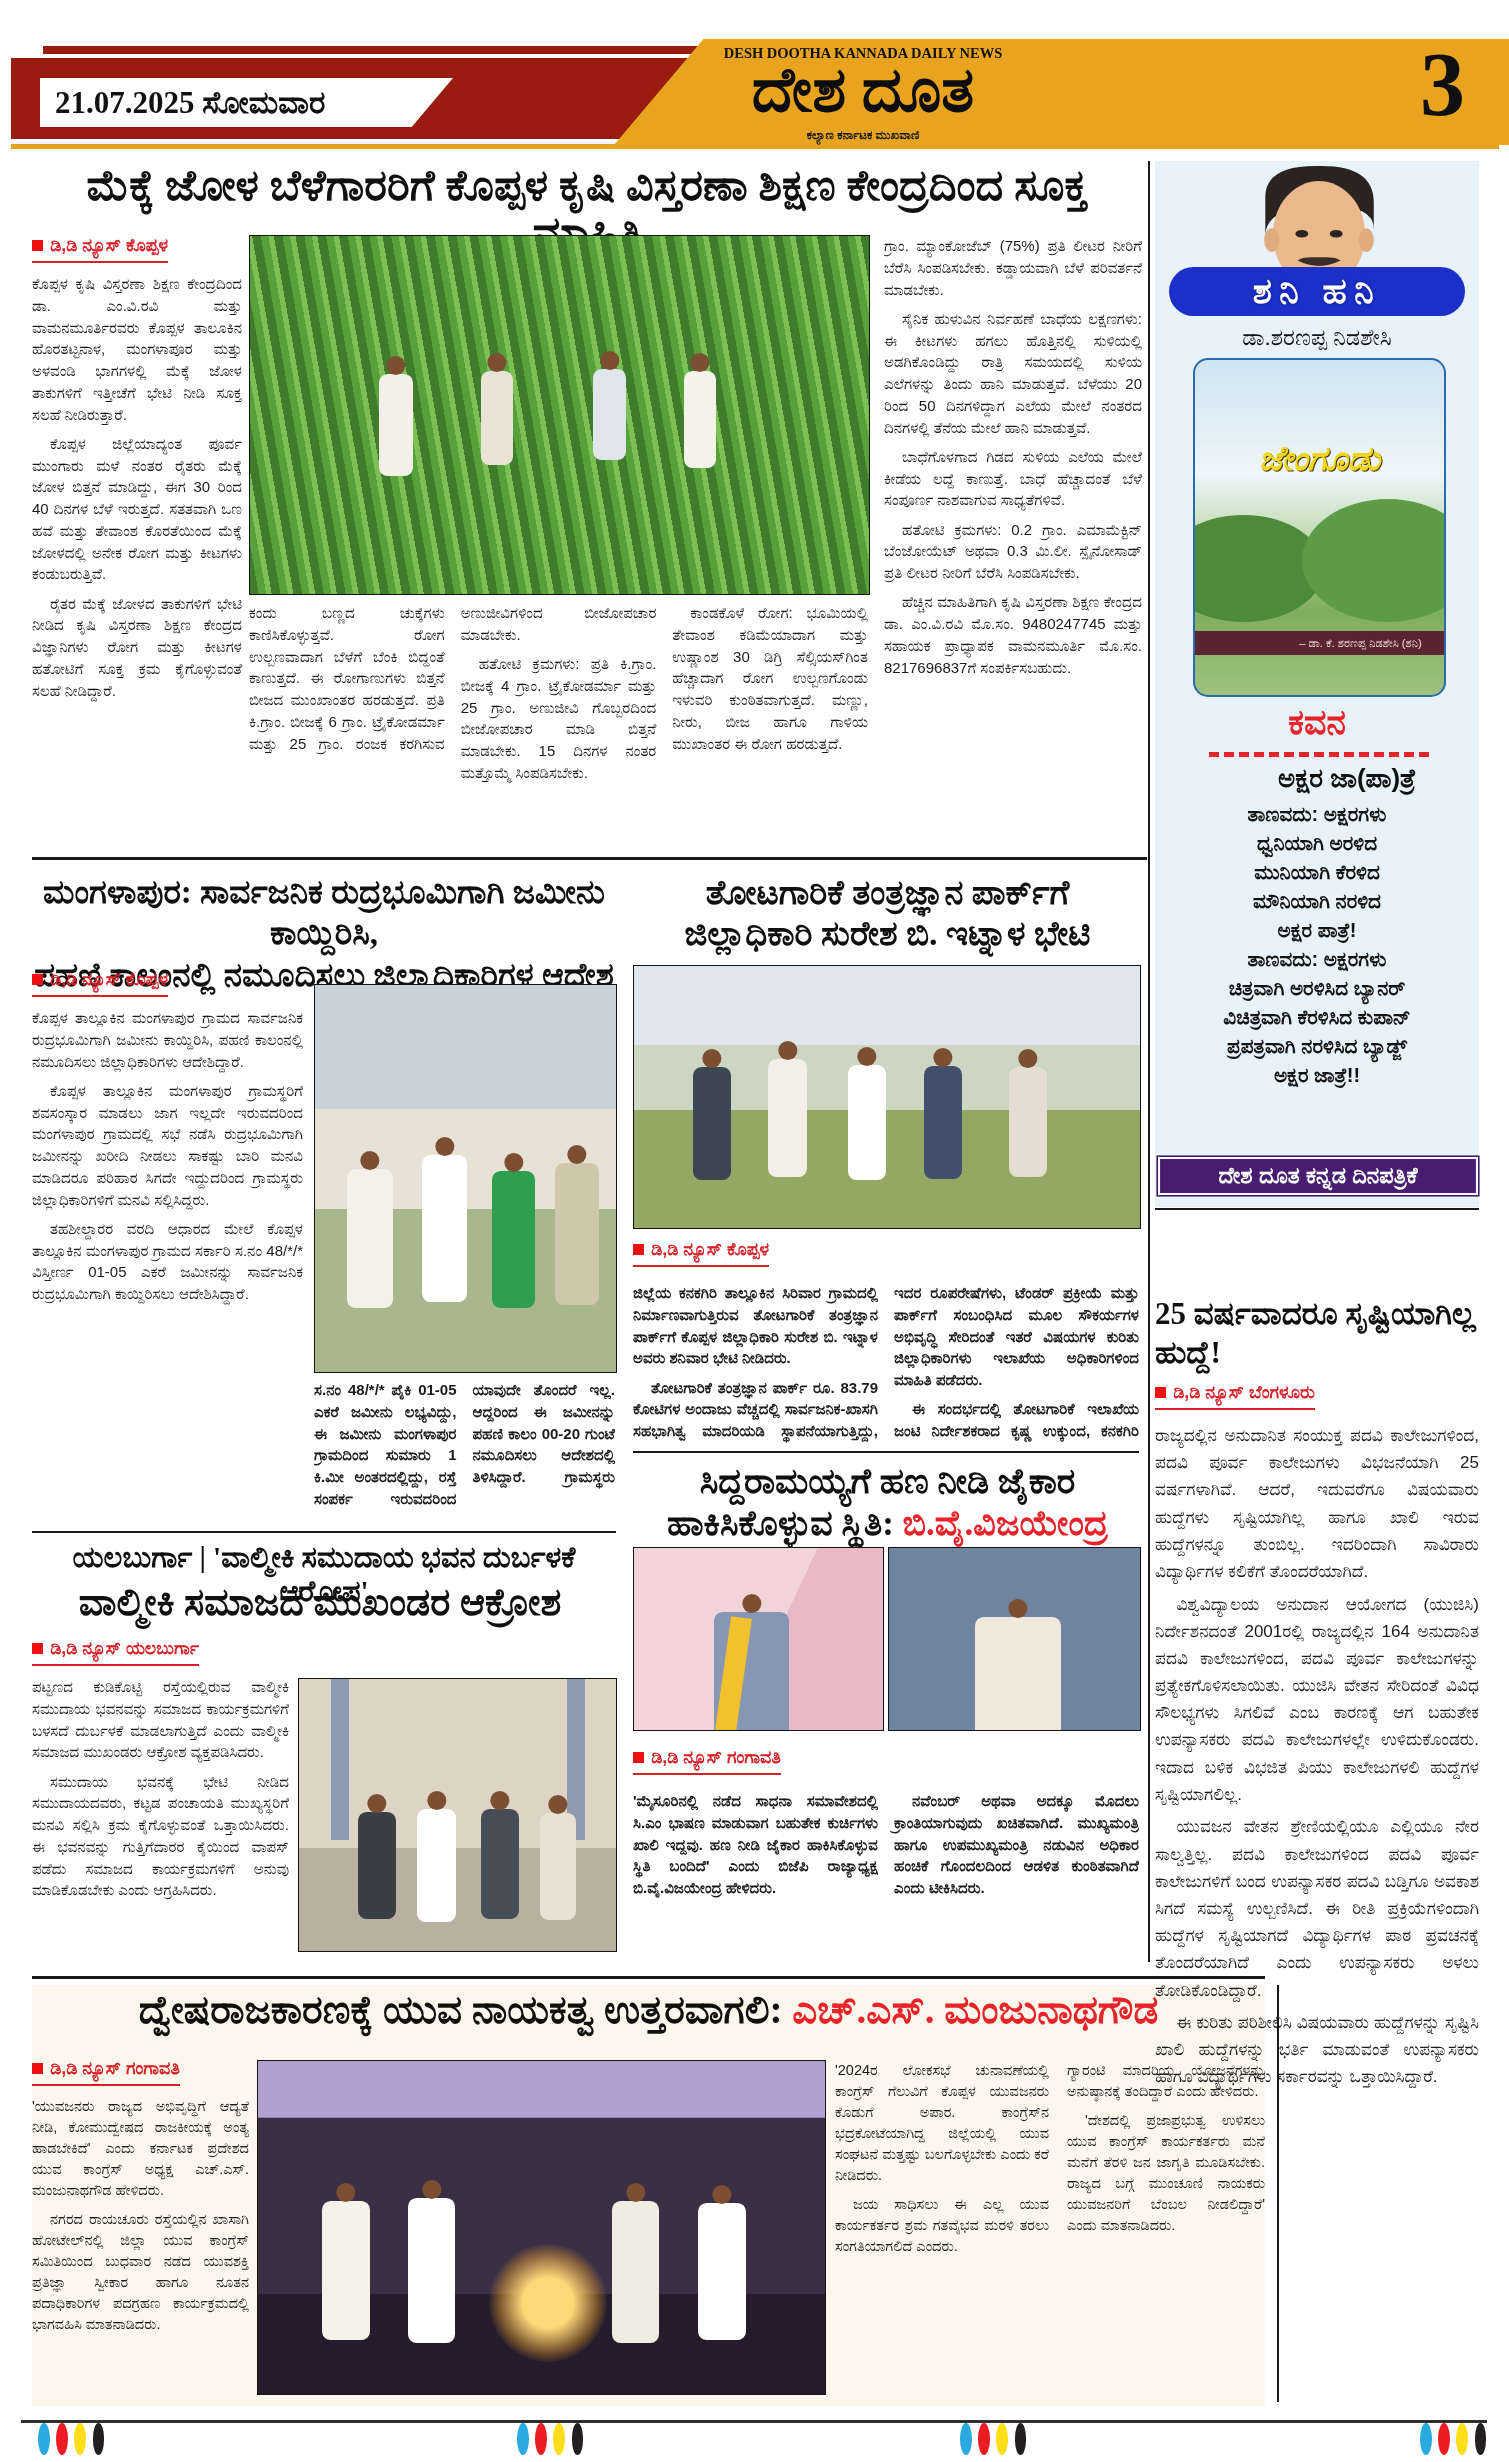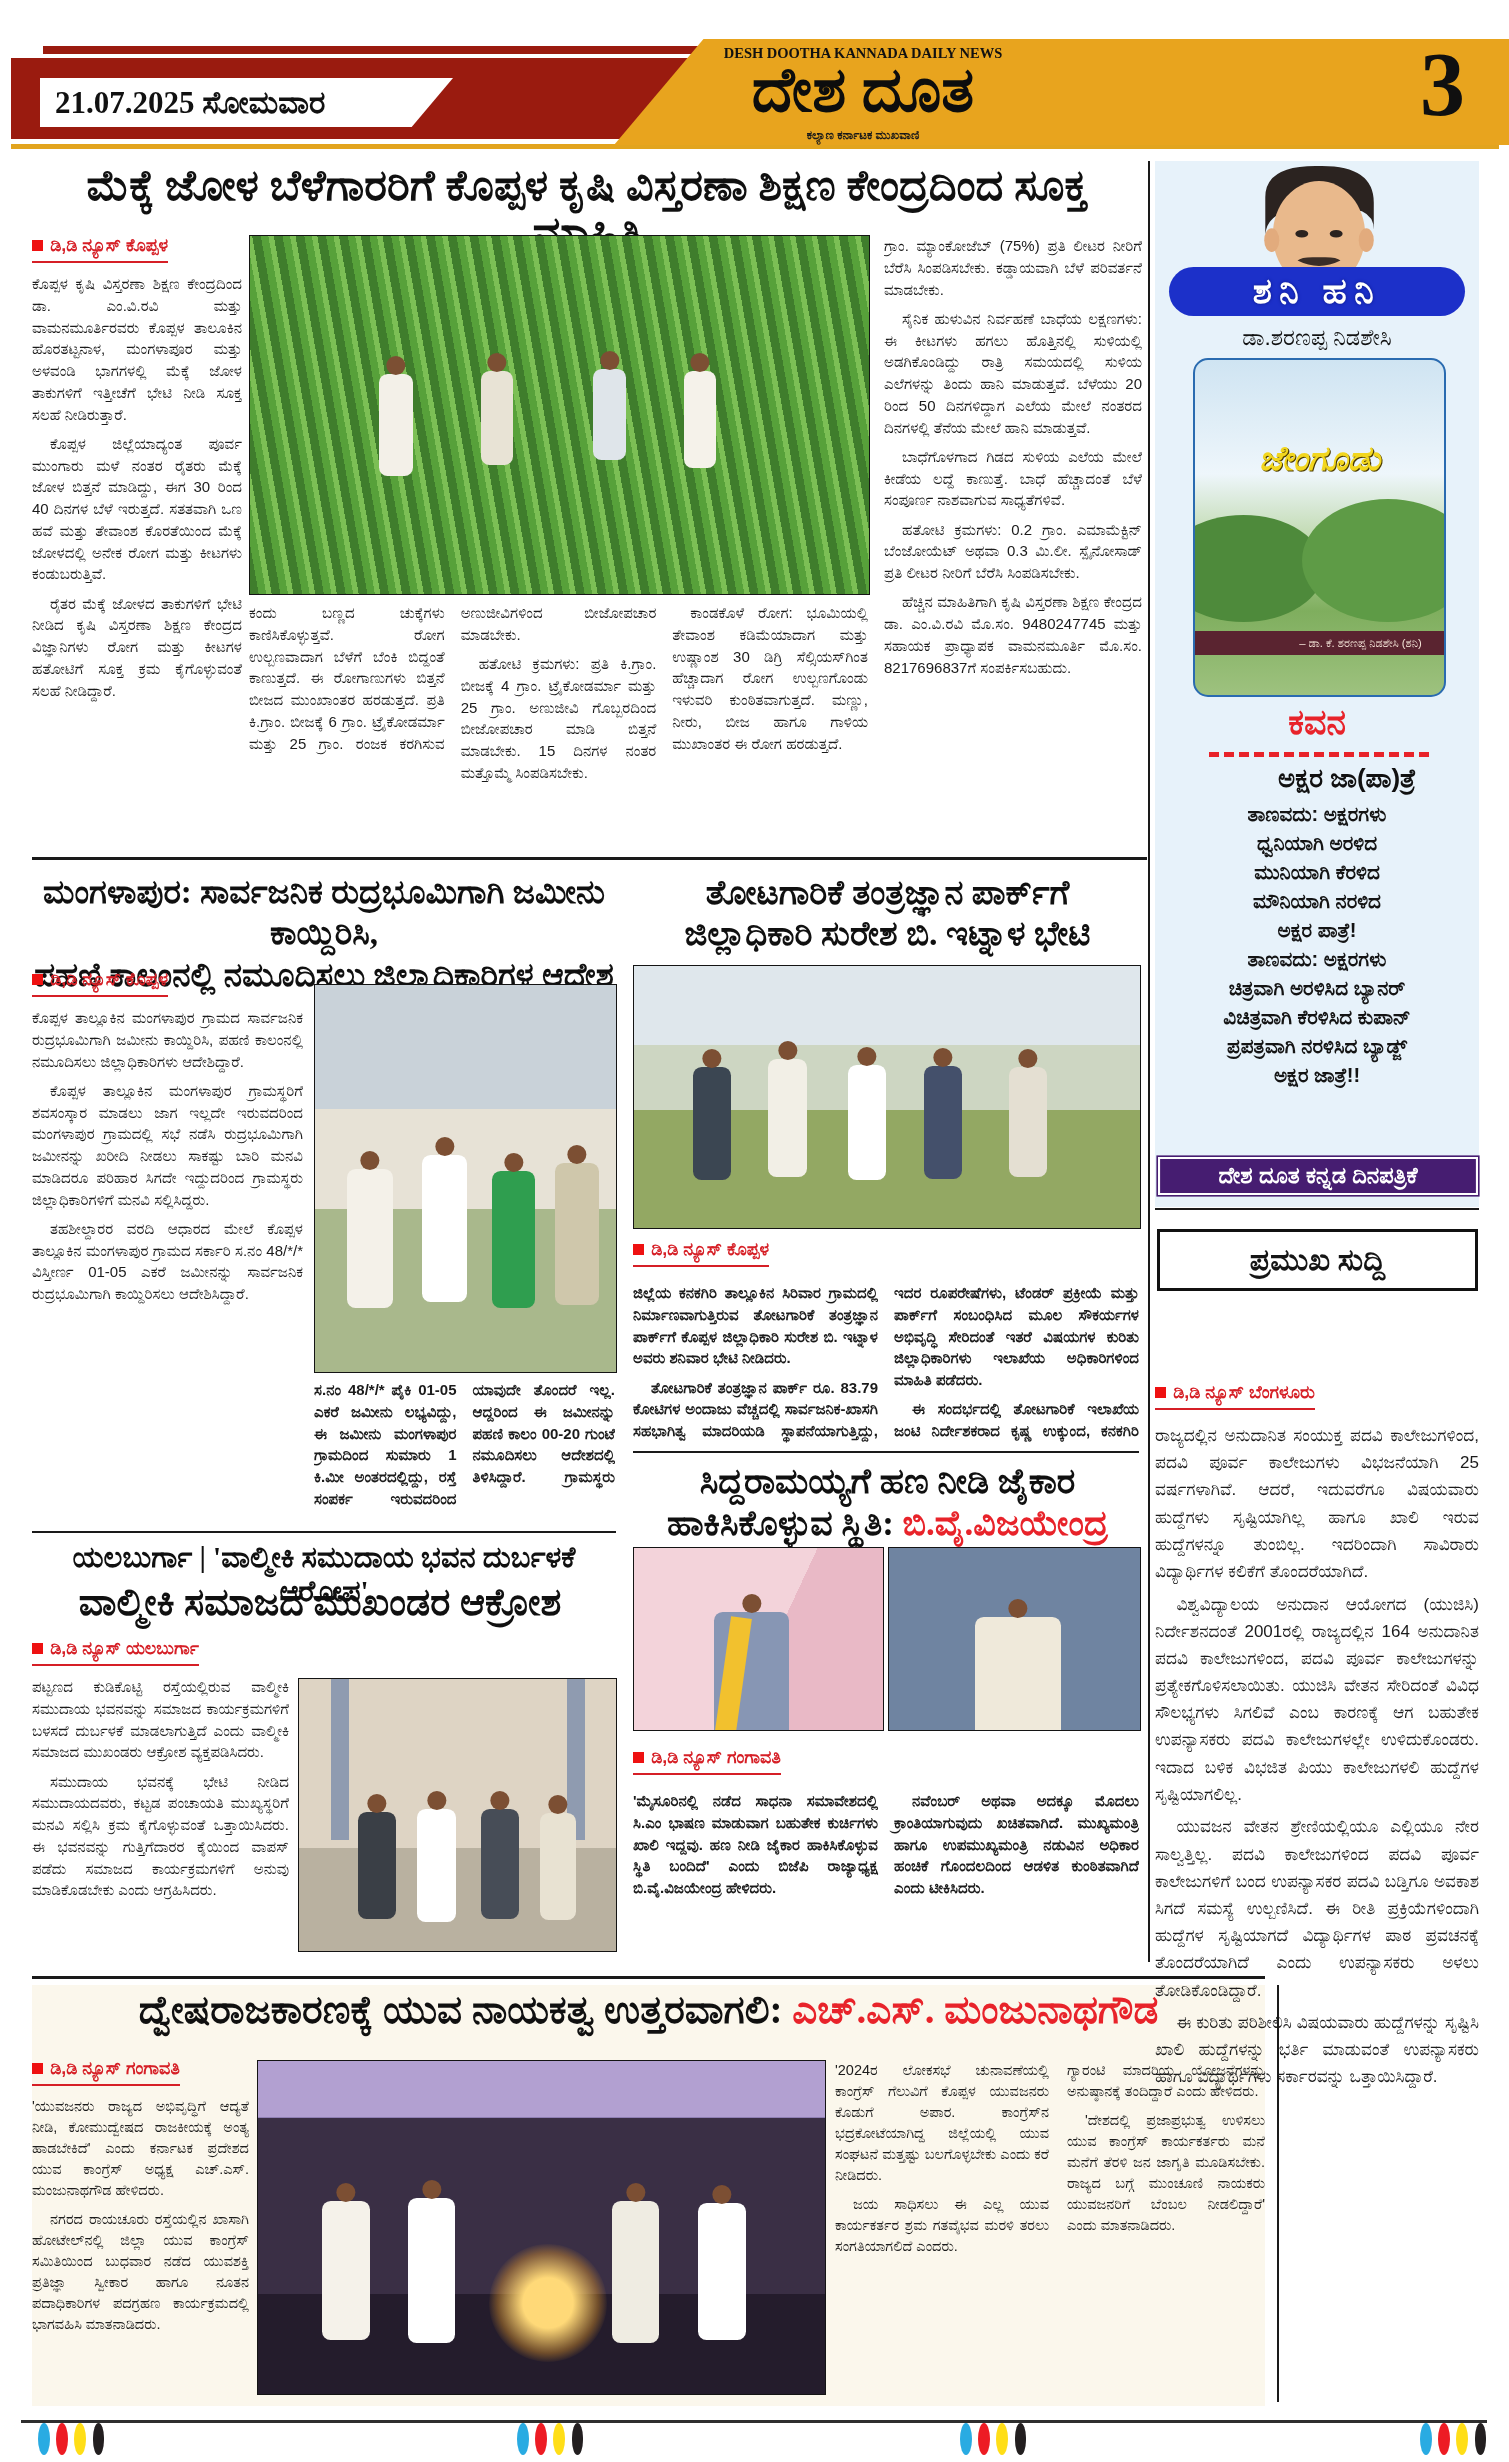--- a/index.html
+++ b/index.html
@@ -285,21 +285,21 @@
       <p>ತಾಣವದು: ಅಕ್ಷರಗಳು</p>
       <p>ಚಿತ್ರವಾಗಿ ಅರಳಿಸಿದ ಬ್ಯಾನರ್</p>
       <p>ವಿಚಿತ್ರವಾಗಿ ಕೆರಳಿಸಿದ ಕುಪಾನ್</p>
       <p>ಪ್ರಪತ್ರವಾಗಿ ನರಳಿಸಿದ ಬ್ಯಾಡ್ಜ್</p>
       <p>ಅಕ್ಷರ ಜಾತ್ರೆ!!</p>
     </div>
 
   <div class="abs side-banner">ದೇಶ ದೂತ ಕನ್ನಡ ದಿನಪತ್ರಿಕೆ</div>
   <div class="abs hrule" style="left:1155px;top:1208px;width:324px;height:2.1px;"></div>
 
-  <div class="abs pramukha-box">ಪ್ರಮುಖ ಸುದ್ದಿ</div>
+  <div class="abs h25">25 ವರ್ಷವಾದರೂ ಸೃಷ್ಟಿಯಾಗಿಲ್ಲ ಹುದ್ದೆ!</div>
   <div class="abs" style="left:1155px;top:1382px;">
     <div class="byline">ಡಿ,ಡಿ ನ್ಯೂಸ್ ಬೆಂಗಳೂರು</div>
   </div>
   <div class="abs side-body">
       <p>ರಾಜ್ಯದಲ್ಲಿನ ಅನುದಾನಿತ ಸಂಯುಕ್ತ ಪದವಿ ಕಾಲೇಜುಗಳಿಂದ, ಪದವಿ ಪೂರ್ವ ಕಾಲೇಜುಗಳು ವಿಭಜನೆಯಾಗಿ 25 ವರ್ಷಗಳಾಗಿವೆ. ಆದರೆ, ಇದುವರೆಗೂ ವಿಷಯವಾರು ಹುದ್ದೆಗಳು ಸೃಷ್ಟಿಯಾಗಿಲ್ಲ ಹಾಗೂ ಖಾಲಿ ಇರುವ ಹುದ್ದೆಗಳನ್ನೂ ತುಂಬಿಲ್ಲ. ಇದರಿಂದಾಗಿ ಸಾವಿರಾರು ವಿದ್ಯಾರ್ಥಿಗಳ ಕಲಿಕೆಗೆ ತೊಂದರೆಯಾಗಿದೆ.</p>
       <p>ವಿಶ್ವವಿದ್ಯಾಲಯ ಅನುದಾನ ಆಯೋಗದ (ಯುಜಿಸಿ) ನಿರ್ದೇಶನದಂತೆ 2001ರಲ್ಲಿ ರಾಜ್ಯದಲ್ಲಿನ 164 ಅನುದಾನಿತ ಪದವಿ ಕಾಲೇಜುಗಳಿಂದ, ಪದವಿ ಪೂರ್ವ ಕಾಲೇಜುಗಳನ್ನು ಪ್ರತ್ಯೇಕಗೊಳಿಸಲಾಯಿತು. ಯುಜಿಸಿ ವೇತನ ಸೇರಿದಂತೆ ವಿವಿಧ ಸೌಲಭ್ಯಗಳು ಸಿಗಲಿವೆ ಎಂಬ ಕಾರಣಕ್ಕೆ ಆಗ ಬಹುತೇಕ ಉಪನ್ಯಾಸಕರು ಪದವಿ ಕಾಲೇಜುಗಳಲ್ಲೇ ಉಳಿದುಕೊಂಡರು. ಇದಾದ ಬಳಿಕ ವಿಭಜಿತ ಪಿಯು ಕಾಲೇಜುಗಳಲಿ ಹುದ್ದೆಗಳ ಸೃಷ್ಟಿಯಾಗಲಿಲ್ಲ.</p>
       <p>ಯುವಜನ ವೇತನ ಶ್ರೇಣಿಯಲ್ಲಿಯೂ ಎಲ್ಲಿಯೂ ನೇರ ಸಾಲ್ವತ್ತಿಲ್ಲ. ಪದವಿ ಕಾಲೇಜುಗಳಿಂದ ಪದವಿ ಪೂರ್ವ ಕಾಲೇಜುಗಳಿಗೆ ಬಂದ ಉಪನ್ಯಾಸಕರ ಪದವಿ ಬಡ್ತಿಗೂ ಅವಕಾಶ ಸಿಗದೆ ಸಮಸ್ಯೆ ಉಲ್ಬಣಿಸಿದೆ. ಈ ರೀತಿ ಪ್ರಕ್ರಿಯೆಗಳಿಂದಾಗಿ ಹುದ್ದೆಗಳ ಸೃಷ್ಟಿಯಾಗದೆ ವಿದ್ಯಾರ್ಥಿಗಳ ಪಾಠ ಪ್ರವಚನಕ್ಕೆ ತೊಂದರೆಯಾಗಿದೆ ಎಂದು ಉಪನ್ಯಾಸಕರು ಅಳಲು ತೋಡಿಕೊಂಡಿದ್ದಾರೆ.</p>
       <p>ಈ ಕುರಿತು ಪರಿಶೀಲಿಸಿ ವಿಷಯವಾರು ಹುದ್ದೆಗಳನ್ನು ಸೃಷ್ಟಿಸಿ ಖಾಲಿ ಹುದ್ದೆಗಳನ್ನು ಭರ್ತಿ ಮಾಡುವಂತೆ ಉಪನ್ಯಾಸಕರು ಹಾಗೂ ವಿದ್ಯಾರ್ಥಿಗಳು ಸರ್ಕಾರವನ್ನು ಒತ್ತಾಯಿಸಿದ್ದಾರೆ.</p>
     </div>
 

